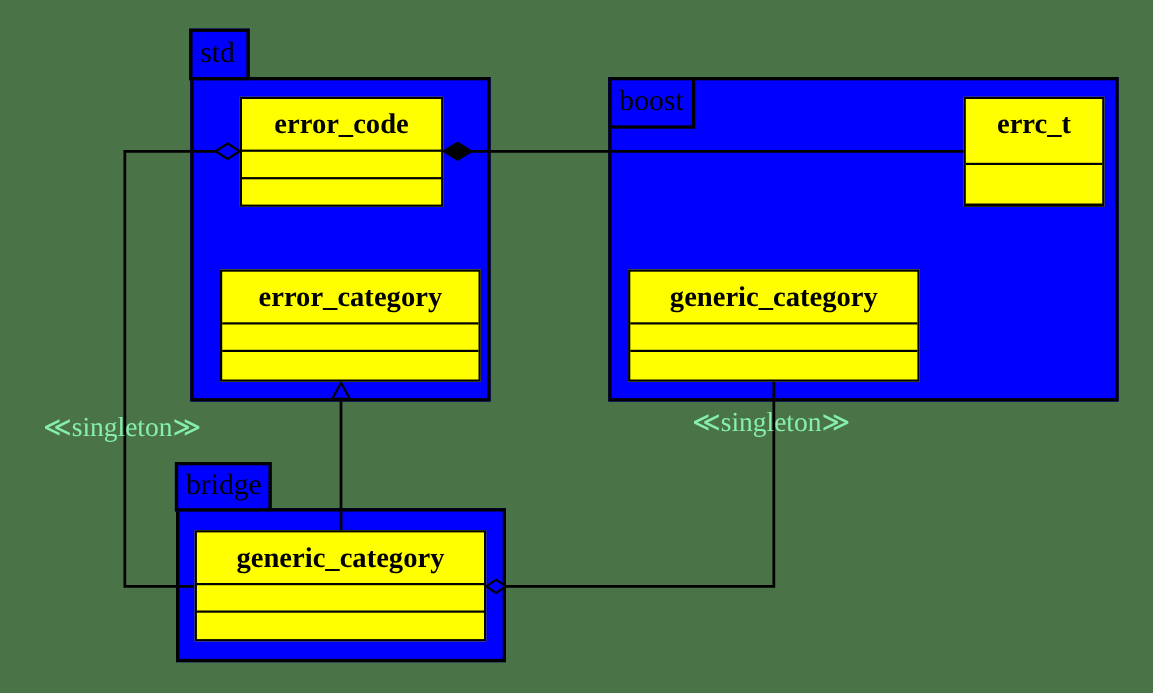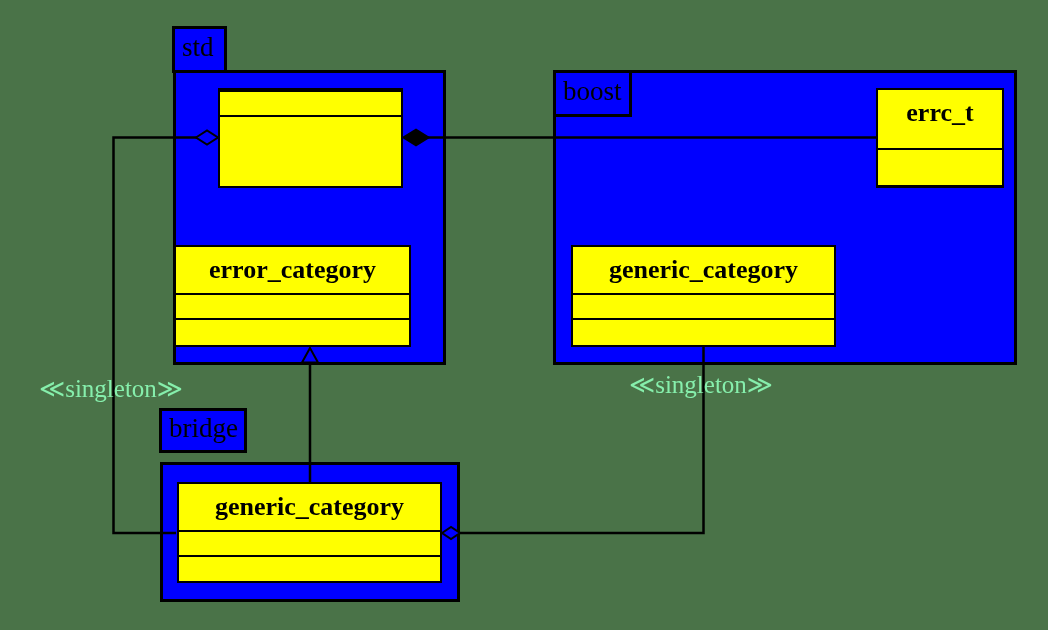--- a/index.html
+++ b/index.html
@@ -89,31 +89,32 @@
   <div class="pkg-tab" style="left:172px; top:26px; width:55px; height:47px;">
     <span>std</span>
   </div>
   <div class="pkg-body" style="left:173px; top:70px; width:273px; height:295px;"></div>
 
   <div class="pkg-tab" style="left:553px; top:26px; width:79px; height:47px;margin-top:44px;">
     <span>boost</span>
   </div>
   <div class="pkg-body" style="left:553px; top:70px; width:464px; height:295px;"></div>
 
-  <div class="pkg-tab" style="left:159px; top:408px; width:88px; height:45px;">
+  <div class="pkg-tab" style="left:159px; top:420px; width:88px; height:45px;">
     <span>bridge</span>
   </div>
   <div class="pkg-body" style="left:160px; top:462px; width:300px; height:140px;"></div>
 
   <div class="uml-class" style="left:218px; top:88px; width:185px; height:100px;">
+    <div class="cls-title">error_code</div>
     <div class="cls-attrs"></div>
     <div class="cls-ops"></div>
   </div>
 
-  <div class="uml-class" style="left:174px; top:245px; width:237px; height:102px;">
+  <div class="uml-class" style="left:200px; top:245px; width:237px; height:102px;">
     <div class="cls-title">error_category</div>
     <div class="cls-attrs"></div>
     <div class="cls-ops"></div>
   </div>
 
   <div class="uml-class" style="left:876px; top:88px; width:128px; height:100px;gap:12px;">
     <div class="cls-title">errc_t</div>
     <div class="cls-attrs"></div>
     <div class="cls-ops"></div>
   </div>

